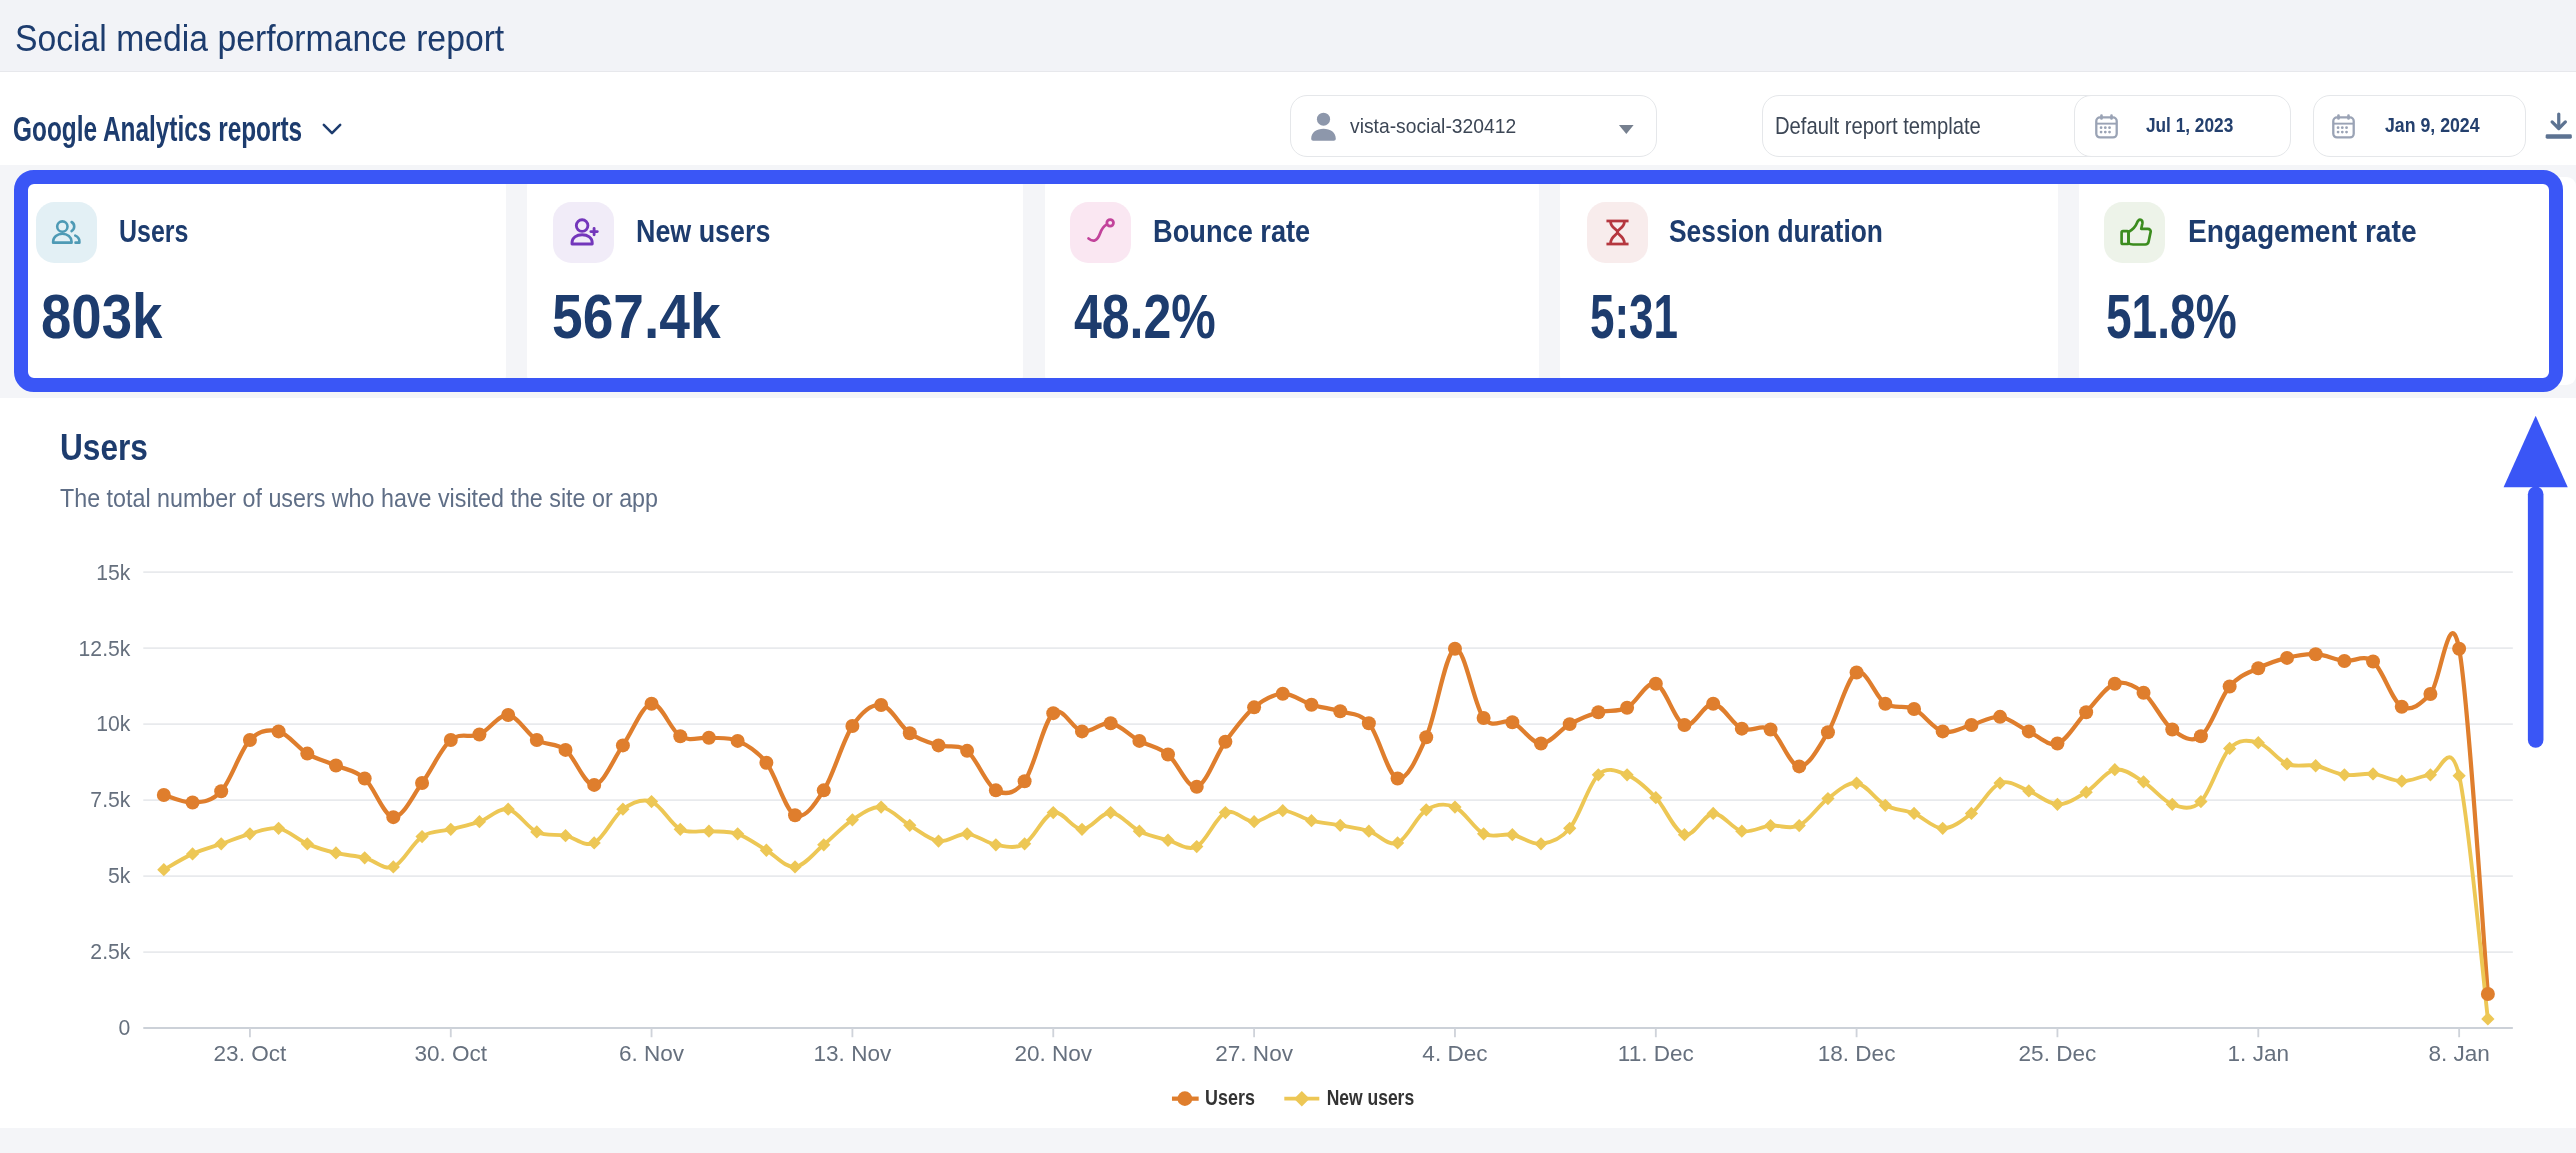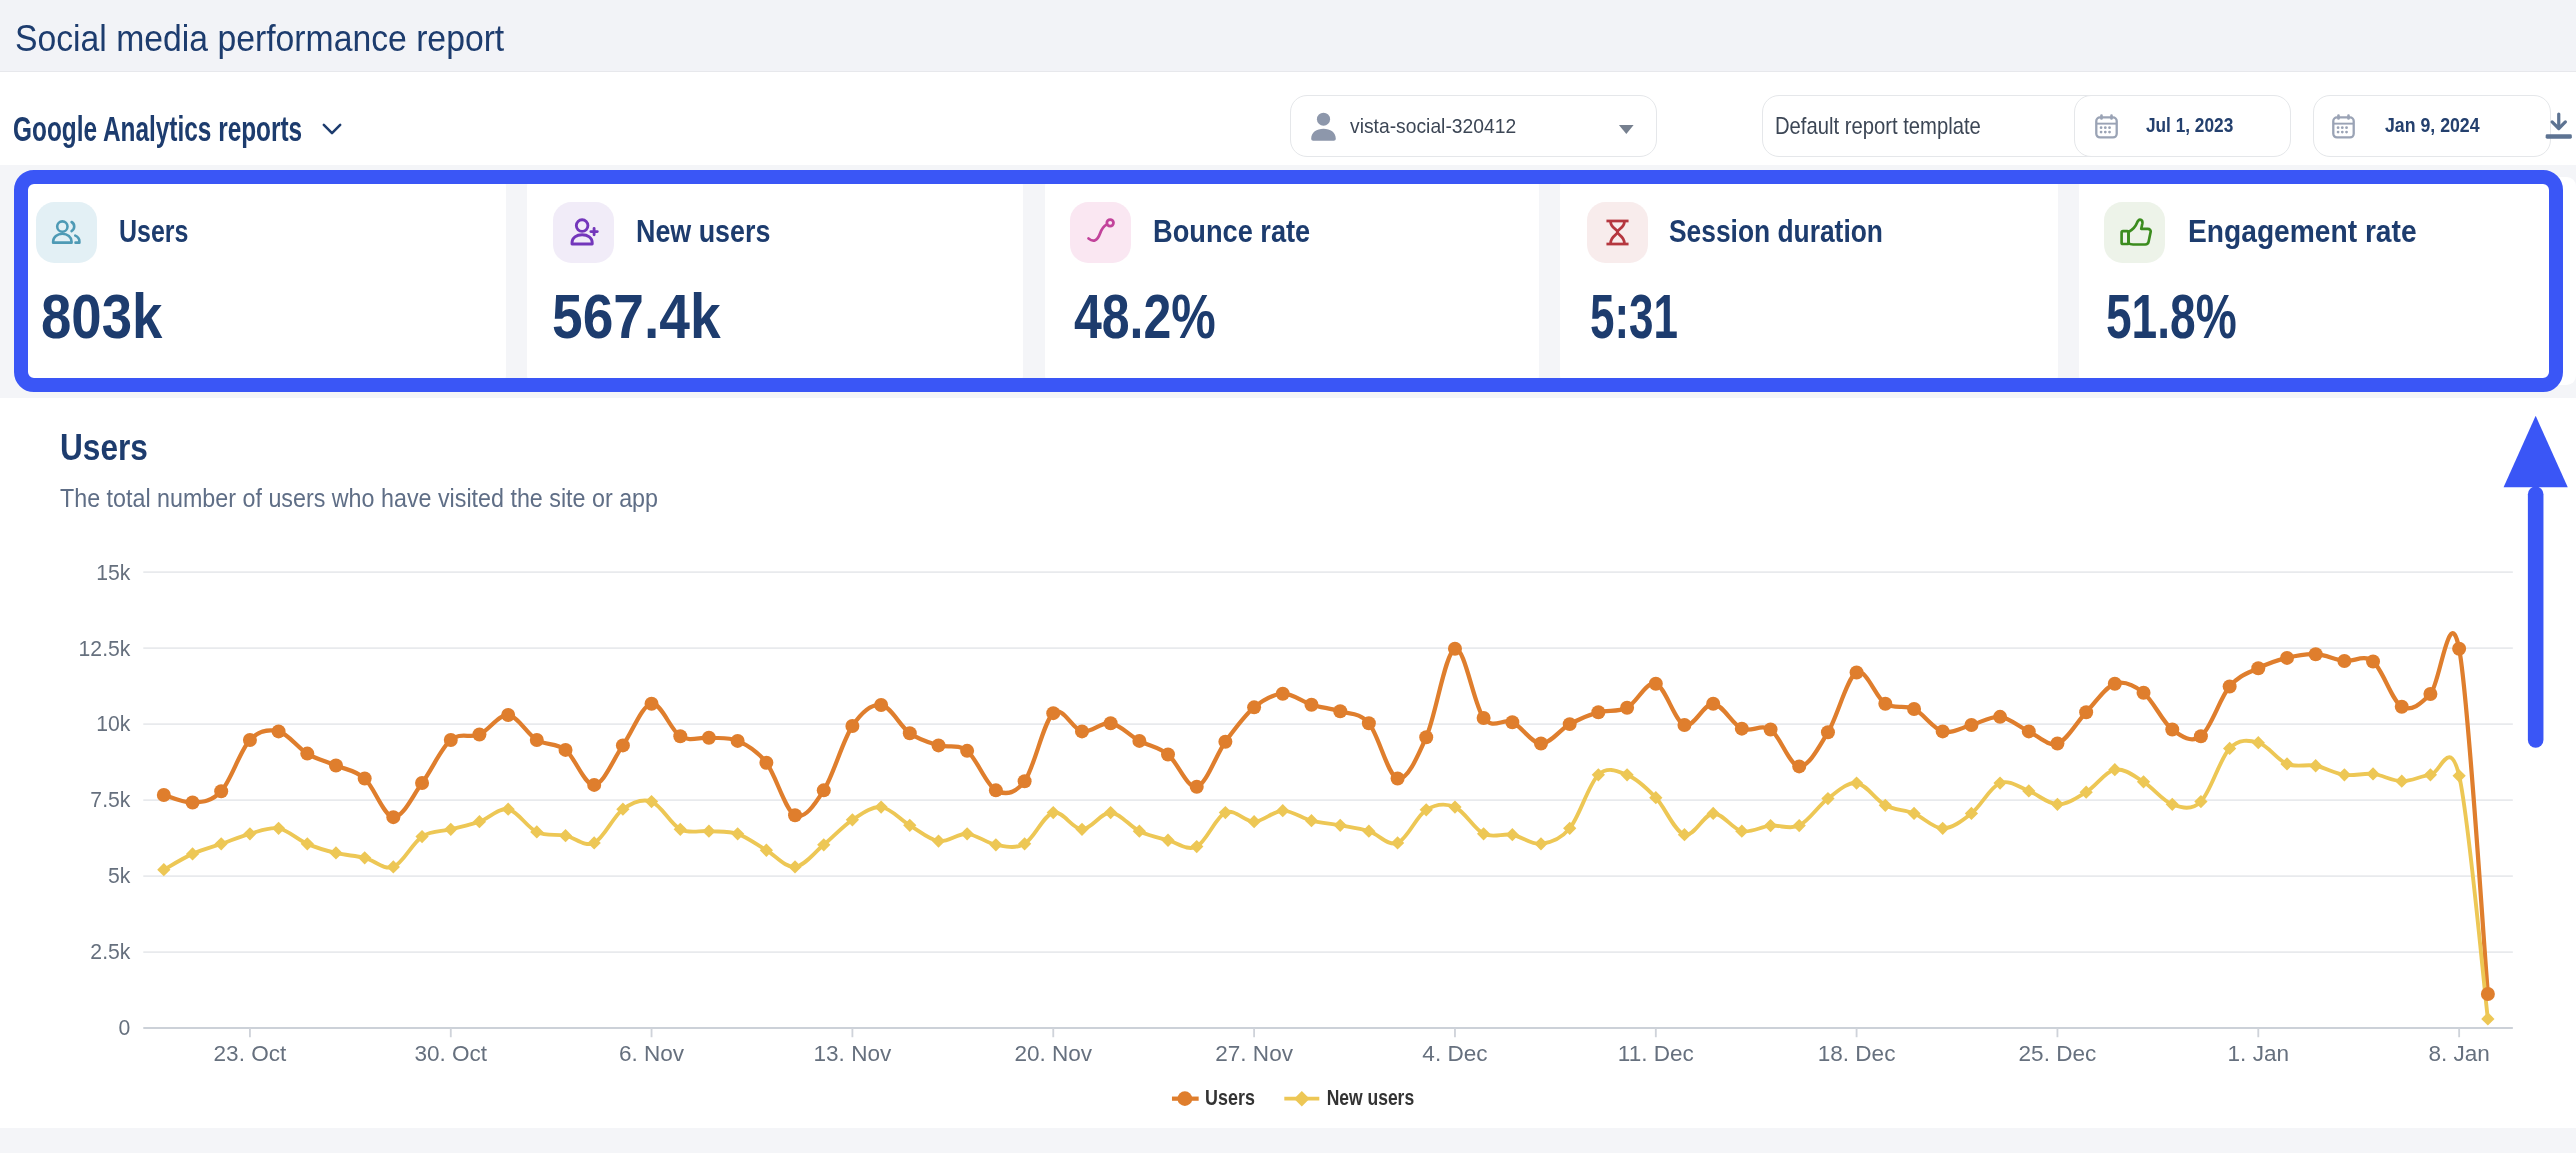--- a/index.html
+++ b/index.html
@@ -55,21 +55,21 @@
 <circle cx="6.6" cy="14.8" r="1.5"></circle>
           <circle cx="11.2" cy="14.8" r="1.5"></circle>
           <circle cx="15.8" cy="14.8" r="1.5"></circle>
 <circle cx="6.6" cy="19.6" r="1.5"></circle>
           <circle cx="11.2" cy="19.6" r="1.5"></circle>
           <circle cx="15.8" cy="19.6" r="1.5"></circle>
 </g>
       </svg></div>
   <div class="datetext" style="margin-left:71px;transform:scaleX(0.8941)">Jul 1, 2023</div>
 </div>
-<div class="selbox" style="left:2313px;width:238px">
+<div class="selbox" style="left:2313px;width:213px">
   <div class="abs" style="left:18.4px;top:17.5px"><svg width="23" height="25" viewBox="0 0 25 27">
         <g fill="none" stroke="#9aa3b5" stroke-width="2.5">
 <rect x="1.4" y="3.6" width="22.2" height="21.8" rx="4"></rect>
 <path d="M1.4,10.4 h22.2" stroke-width="2.1"></path>
 </g>
 <g fill="#9aa3b5">
 <rect x="5.6" y="0.3" width="2.9" height="5.8" rx="1.4"></rect>
 <rect x="16.5" y="0.3" width="2.9" height="5.8" rx="1.4"></rect>
 <circle cx="6.6" cy="14.8" r="1.5"></circle>
           <circle cx="11.2" cy="14.8" r="1.5"></circle>

